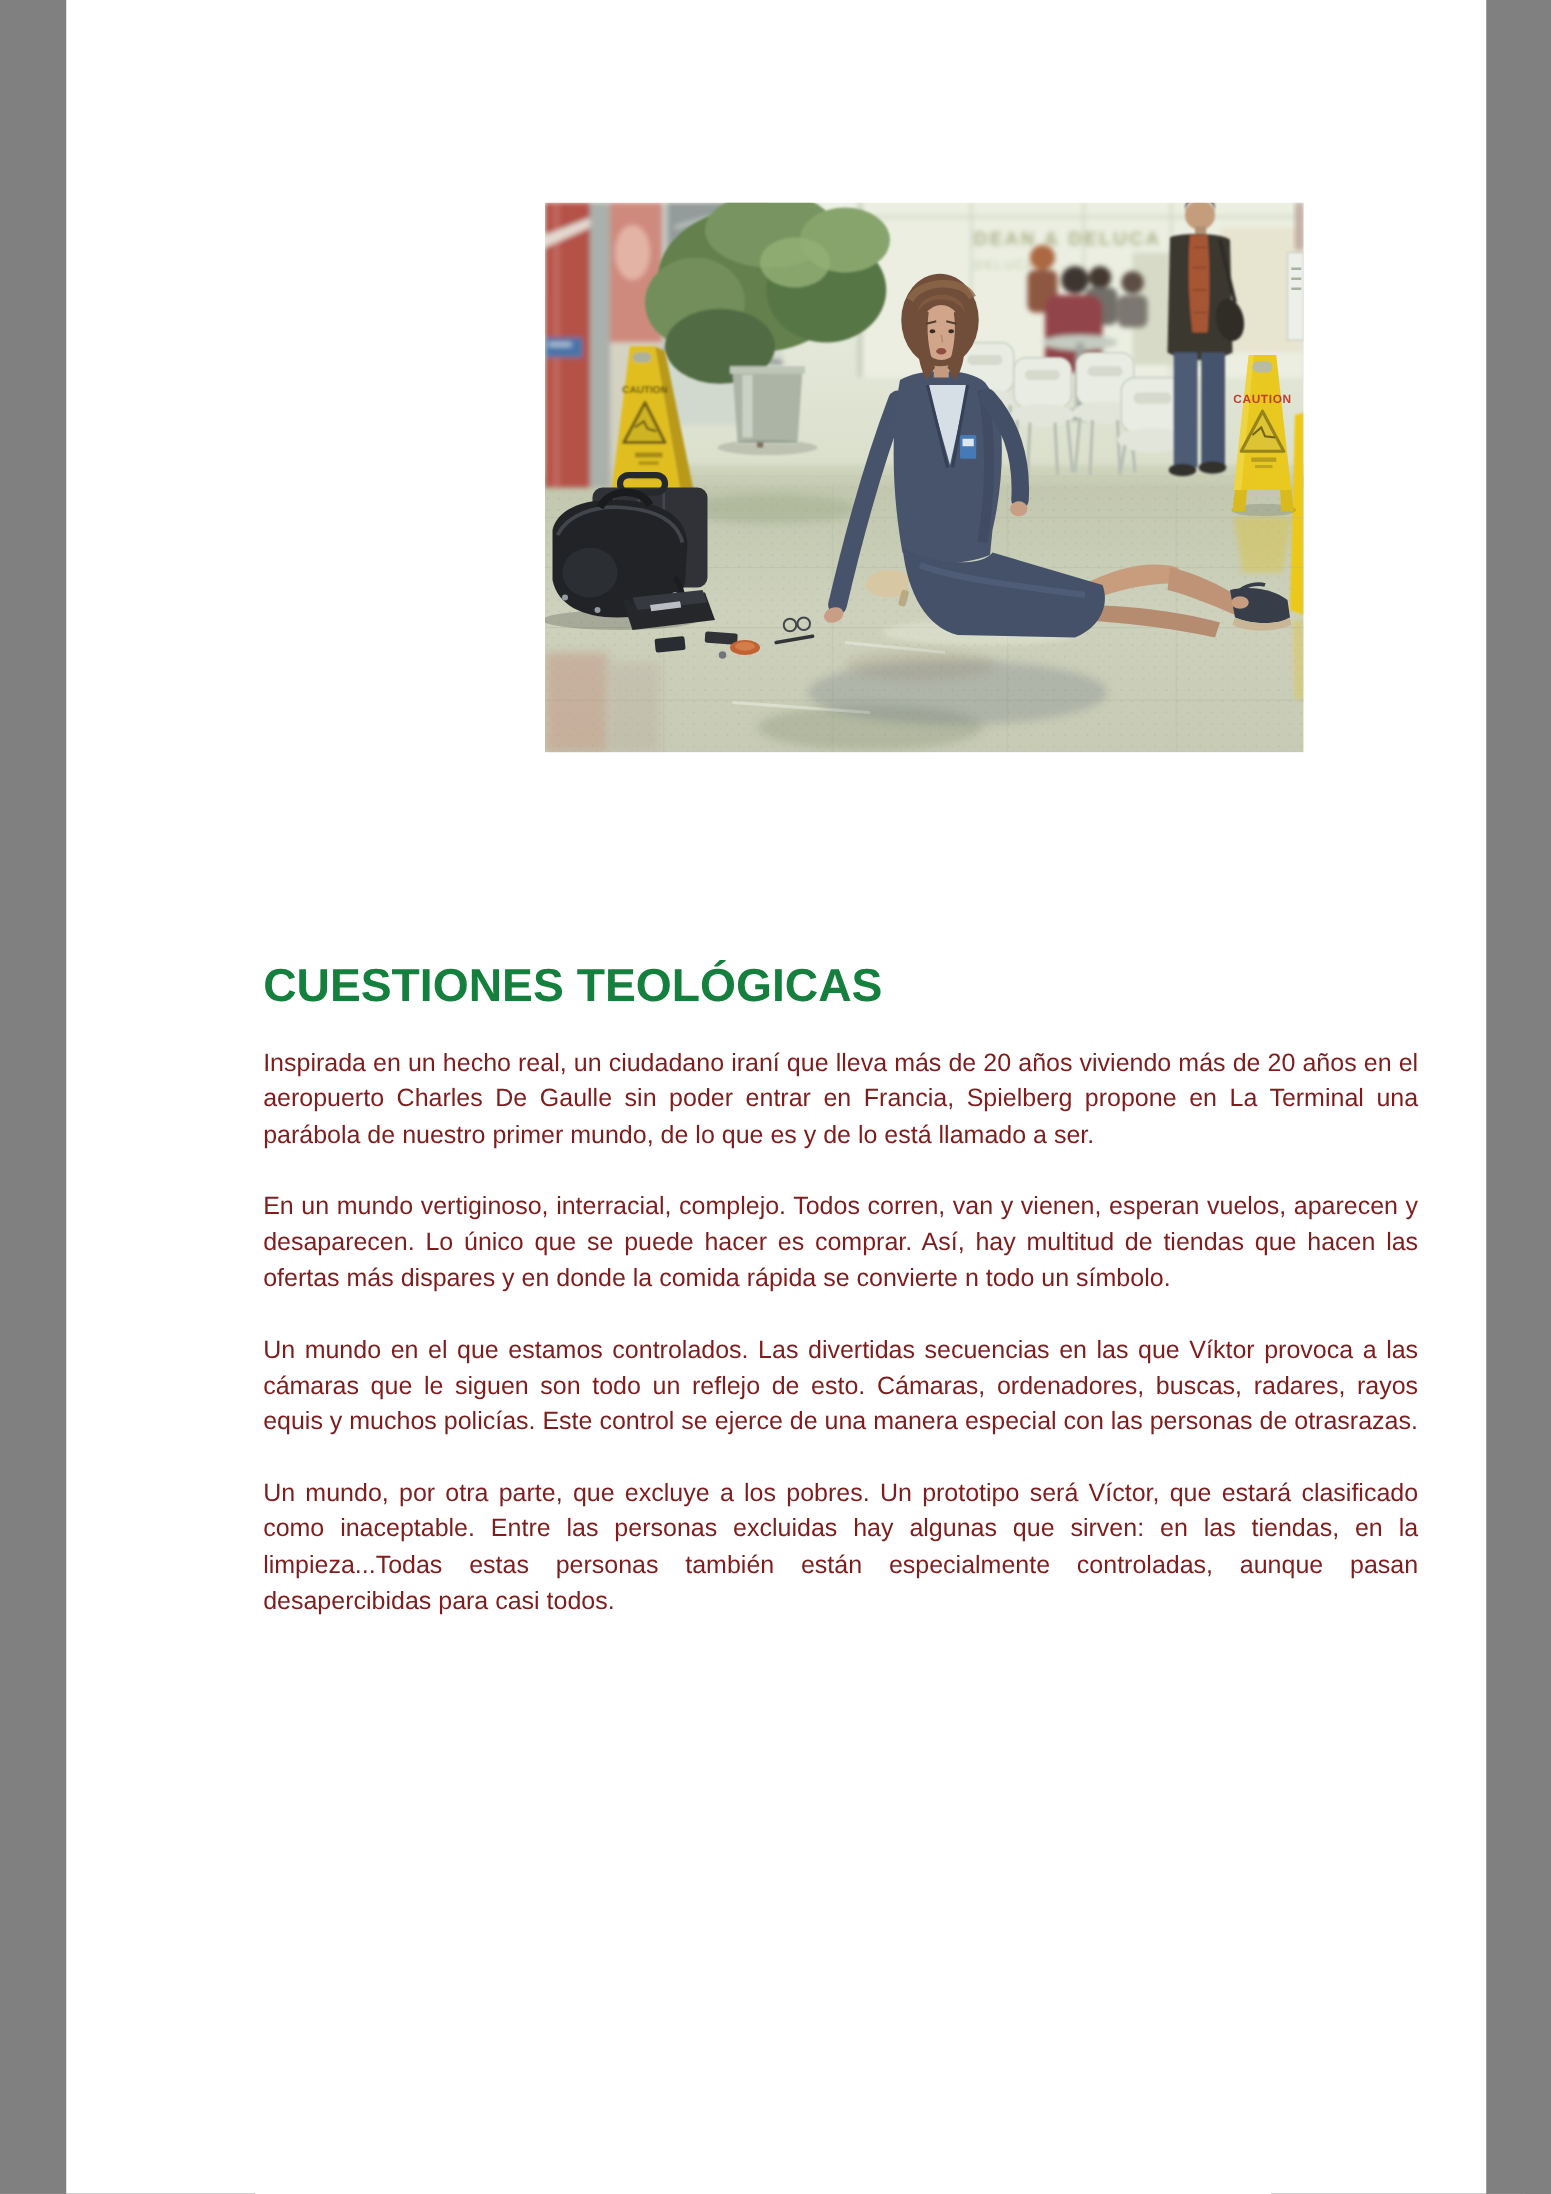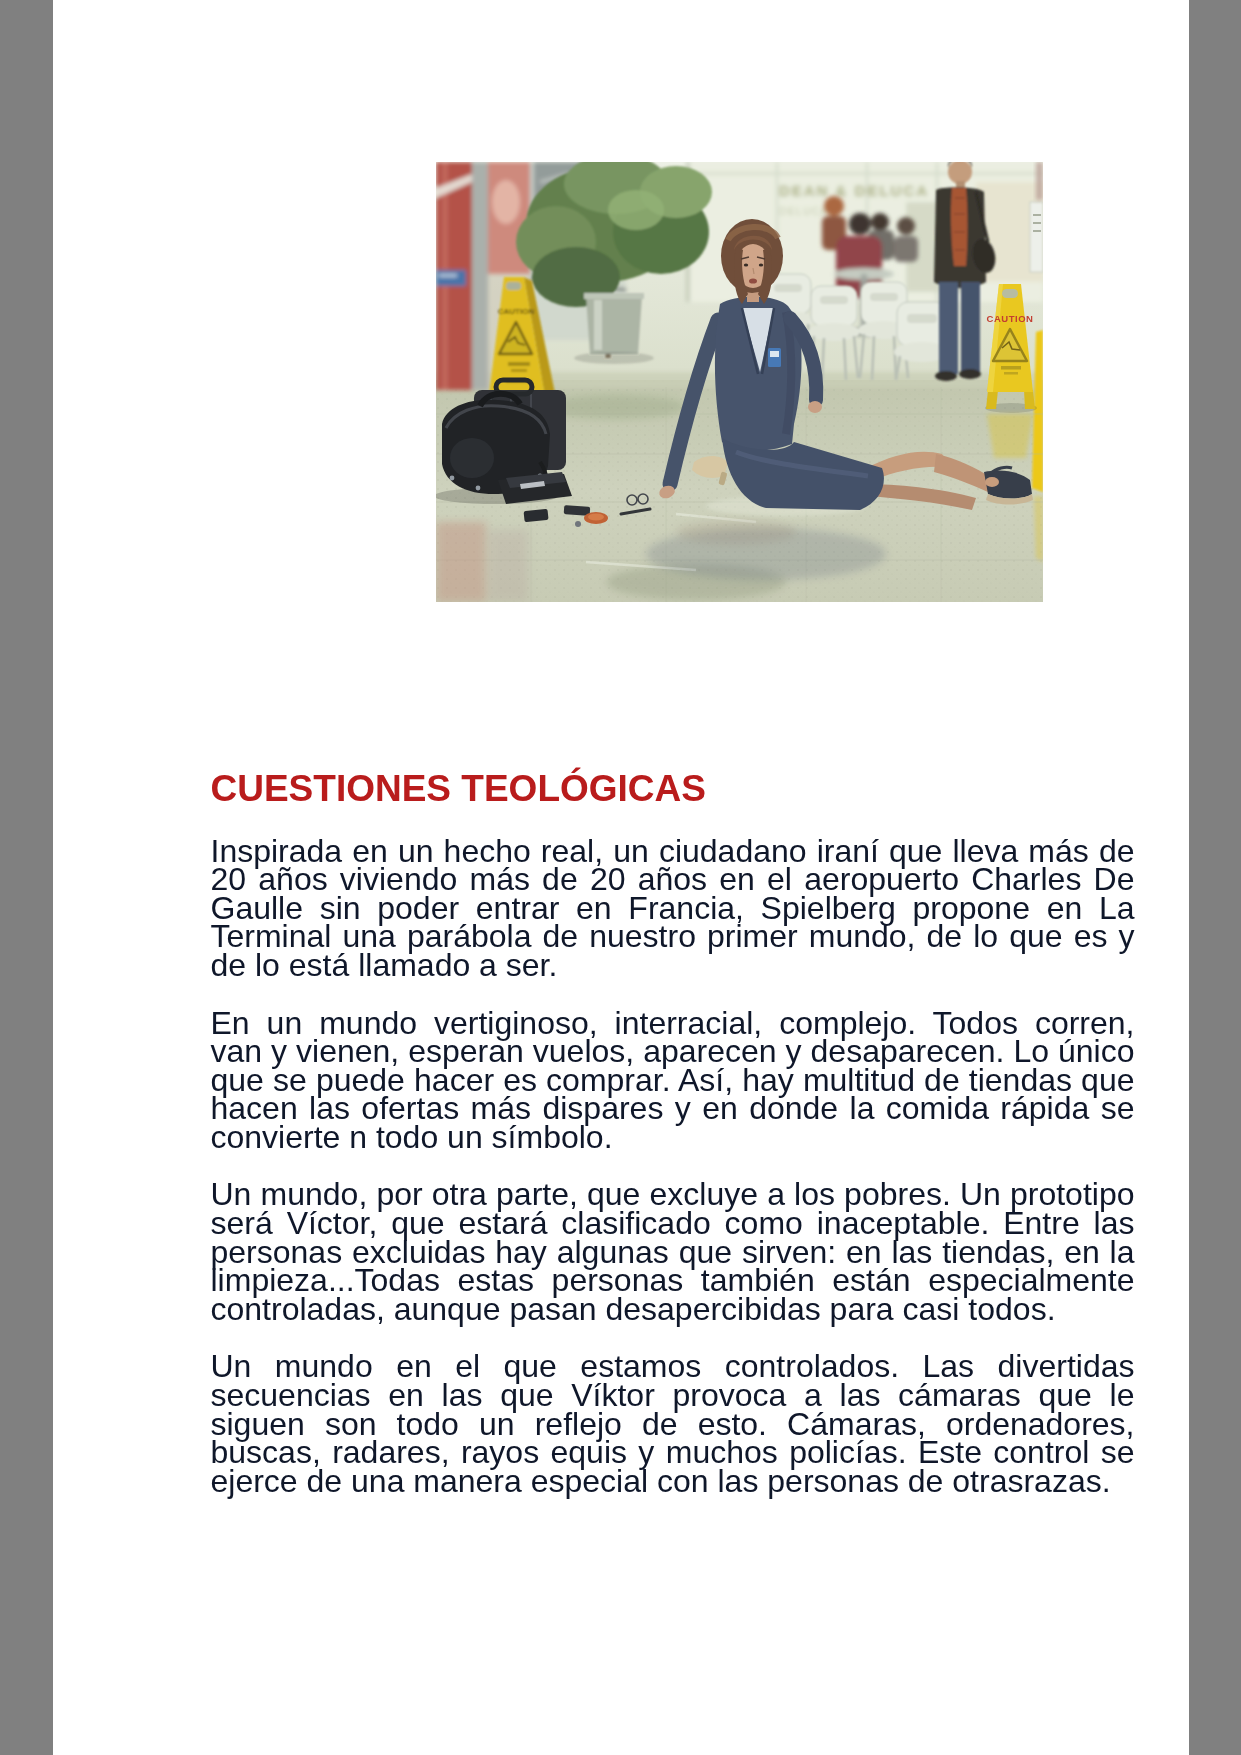--- a/index.html
+++ b/index.html
@@ -17,31 +17,31 @@
     overflow:hidden;
   }
   .photo svg{display:block;width:607px;height:440px;}
   .content{
     position:absolute;left:158px;top:768px;width:924px;
     color:#000;
   }
   h1.doc-title{
     margin:0 0 26px 0;
     font-size:37px;line-height:1.15;font-weight:bold;
-    letter-spacing:0px;color:#b91c1c;
+    letter-spacing:0px;color:#15803d;
   }
   h2.doc-subtitle{
     margin:0 0 33px 0;
     font-size:27px;line-height:31px;font-weight:bold;color:#000;
   }
   p.body-para{
     margin:0 0 29px 0;
-    font-size:32px;line-height:28.6px;
+    font-size:20px;line-height:28.6px;
     text-align:justify;text-justify:inter-word;
-    color:#0f172a;
+    color:#7f1d1d;
   }
 </style>
 </head>
 <body>
 
 <div class="page">
 
   <figure class="photo" style="margin:0" aria-label="Film still from The Terminal: a uniformed flight attendant sitting on the shiny airport floor after slipping, with a fallen black bag and scattered belongings beside her, yellow wet-floor caution signs left and right, and blurred travellers, white cafe chairs and an indoor tree in the background">
     <svg viewBox="0 0 607 440" xmlns="http://www.w3.org/2000/svg">
       <defs>
@@ -315,17 +315,17 @@
       </g>
 
       <rect width="607" height="440" fill="#f4f6ec" opacity="0.05"></rect>
     </svg>
   </figure>
 
   <div class="content">
     <h1 class="doc-title">CUESTIONES TEOLÓGICAS</h1>
     <p class="body-para">Inspirada en un hecho real, un ciudadano iraní que lleva más de 20 años viviendo más de 20 años en el aeropuerto Charles De Gaulle sin poder entrar en Francia, Spielberg propone en La Terminal una parábola de nuestro primer mundo, de lo que es y de lo está llamado a ser.</p>
     <p class="body-para">En un mundo vertiginoso, interracial, complejo. Todos corren, van y vienen, esperan vuelos, aparecen y desaparecen. Lo único que se puede hacer es comprar. Así, hay multitud de tiendas que hacen las ofertas más dispares y en donde la comida rápida se convierte n todo un símbolo.</p>
+    <p class="body-para">Un mundo en el que estamos controlados. Las divertidas secuencias en las que Víktor provoca a las cámaras que le siguen son todo un reflejo de esto. Cámaras, ordenadores, buscas, radares, rayos equis y muchos policías. Este control se ejerce de una manera especial con las personas de otrasrazas.</p>
     <p class="body-para">Un mundo, por otra parte, que excluye a los pobres. Un prototipo será Víctor, que estará clasificado como inaceptable. Entre las personas excluidas hay algunas que sirven: en las tiendas, en la limpieza...Todas estas personas también están especialmente controladas, aunque pasan desapercibidas para casi todos.</p>
-    <p class="body-para">Un mundo en el que estamos controlados. Las divertidas secuencias en las que Víktor provoca a las cámaras que le siguen son todo un reflejo de esto. Cámaras, ordenadores, buscas, radares, rayos equis y muchos policías. Este control se ejerce de una manera especial con las personas de otrasrazas.</p>
   </div>
 
 </div>
 
 </body></html>

